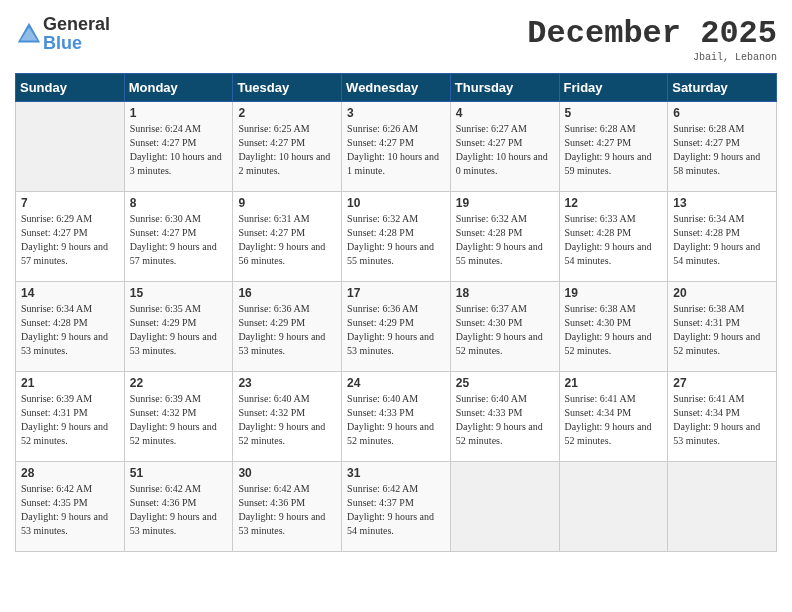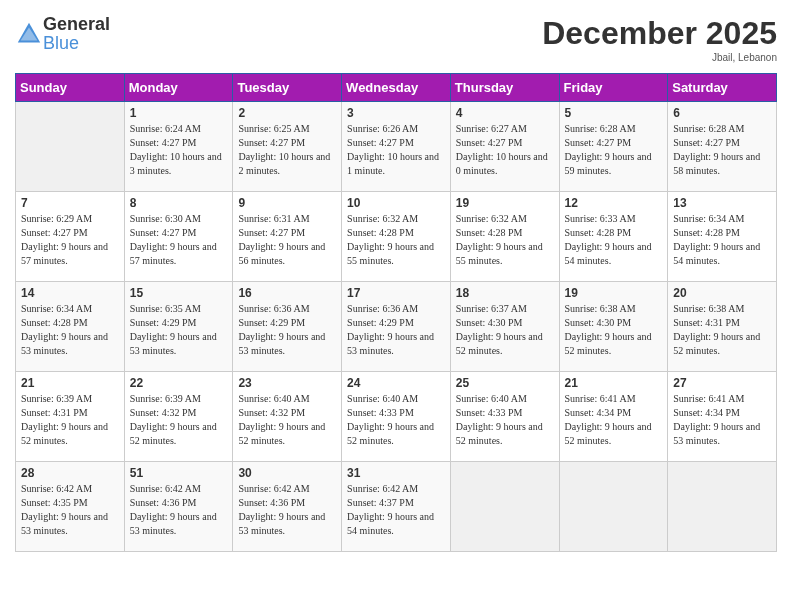--- a/index.html
+++ b/index.html
@@ -21,48 +21,49 @@
       align-items: center;
     }
     .logo-text-general {
       font-size: 18px;
       font-weight: bold;
       color: #333;
       line-height: 1;
     }
     .logo-text-blue {
       font-size: 18px;
-      font-weight: normal;
+      font-weight: bold;
       color: #4a90d9;
       line-height: 1;
       margin-top: 14px;
     }
     .logo-icon {
       width: 28px;
       height: 28px;
     }
     .title-block {
       text-align: right;
+      font-family: Liberation Mono, monospace;
     }
     .month-title {
       font-size: 32px;
       font-weight: bold;
       color: #333;
     }
     .location {
       font-size: 10px;
       color: #555;
     }
     table {
       width: 100%;
       border-collapse: collapse;
       table-layout: fixed;
     }
     thead tr th {
-      background-color: #a21caf;
+      background-color: #0c4a6e;
       color: #fff;
       font-size: 13px;
       font-weight: bold;
       padding: 6px 4px;
       text-align: left;
       border: 1px solid #2a5da5;
     }
     tbody tr td {
       border: 1px solid #ccc;
       vertical-align: top;

